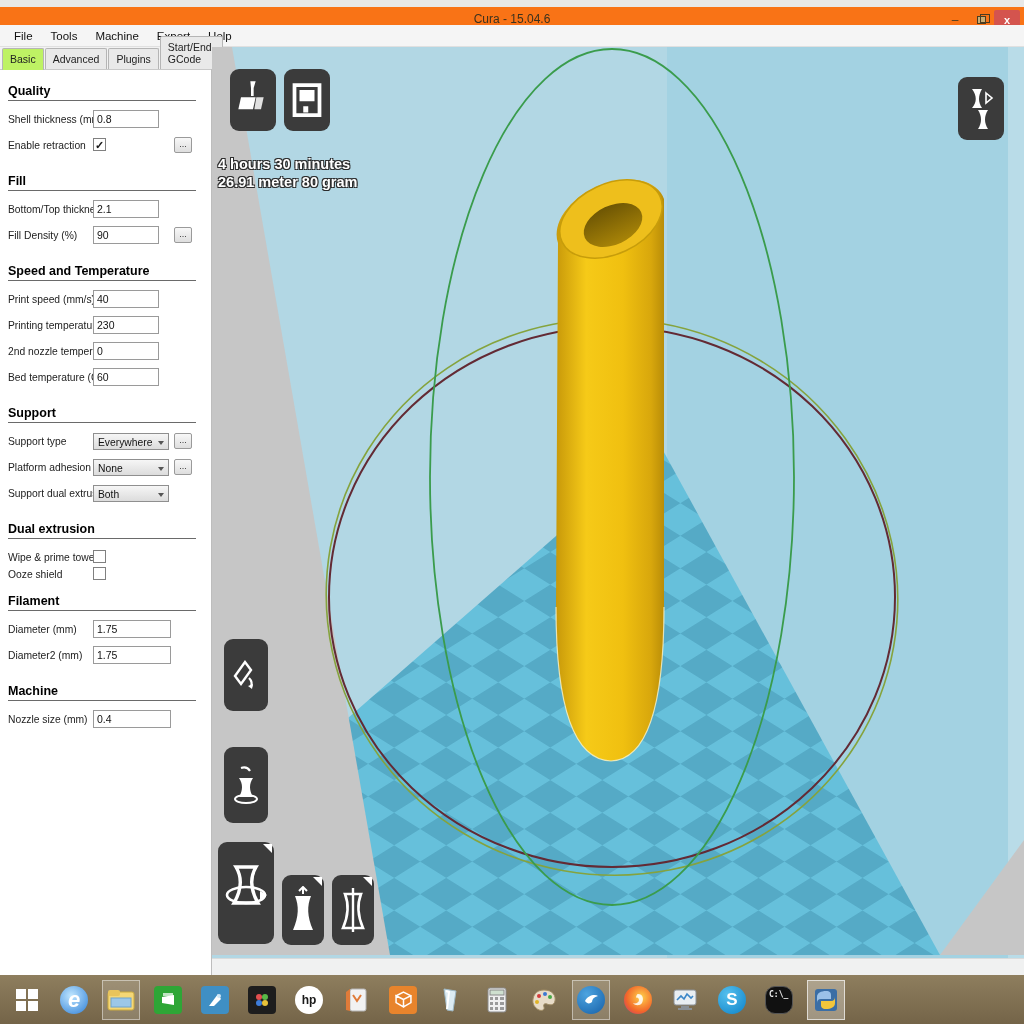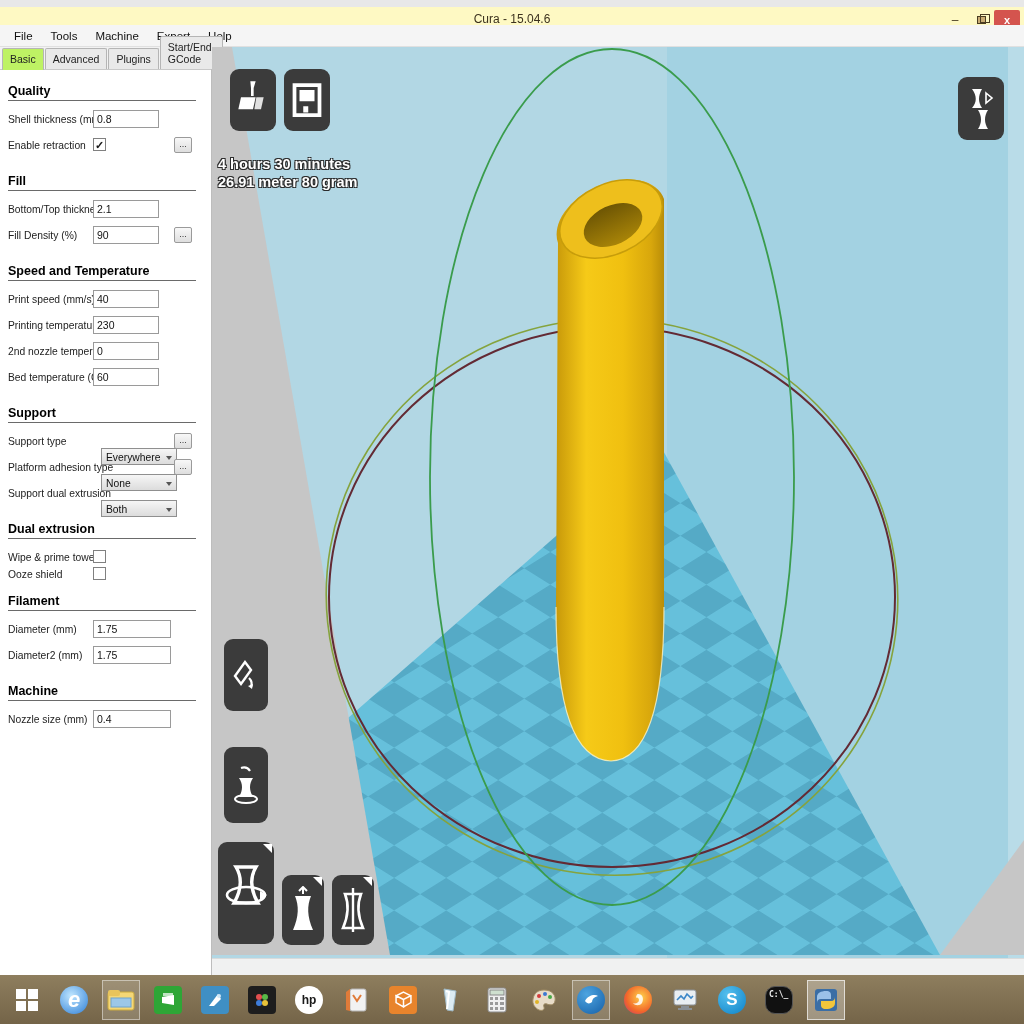--- a/index.html
+++ b/index.html
@@ -1,21 +1,21 @@
 <!DOCTYPE html>
 <html><head>
 <meta charset="utf-8">
 <style>
   * { margin:0; padding:0; box-sizing:border-box; }
   html,body { width:1024px; height:1024px; overflow:hidden;
     font-family:"Liberation Sans", sans-serif; background:#e8e8e8; }
 
   
   .titlebar { position:absolute; left:0; top:7px; width:1024px; height:25px;
-    background:#fef9c3; border-bottom:1px solid #a8905c;
+    background:#f97316; border-bottom:1px solid #a8905c;
     display:flex; align-items:center; justify-content:center; }
   .titlebar .title { font-size:12px; color:#3c321e; }
   .wincontrols { position:absolute; right:4px; top:0; height:25px; display:flex; align-items:center; }
   .winbtn { width:26px; height:19px; display:flex; align-items:center; justify-content:center;
     font-size:12px; color:#4a3d22; cursor:default; }
   .winbtn.close { background:#d4544e; color:#fff; border-radius:2px; font-weight:bold; font-size:11px; }
   .restore-glyph { width:9px; height:8px; border:1px solid #4a3d22; position:relative; background:#c9ac74; }
   .restore-glyph:before { content:""; position:absolute; left:2px; top:-3px; width:8px; height:7px;
     border:1px solid #4a3d22; }
 
@@ -37,23 +37,23 @@
   .section-rule { height:1px; background:#6a6a6a; margin-bottom:9px; width:188px; }
   .srow { position:relative; height:26px; }
   .srow .lbl { position:absolute; left:0; top:4px; font-size:10.3px; color:#222; white-space:nowrap; }
   .srow input { position:absolute; left:85px; top:0; width:66px; height:18px;
     border:1px solid #9a9a9a; font-size:10.5px; padding:1px 3px; font-family:"Liberation Sans",sans-serif; background:#fff; color:#111; }
   .srow input.wide { width:78px; }
   .morebtn { position:absolute; left:156px; top:1px; width:18px; height:16px;
     background:linear-gradient(#f8f8f8,#dedede); border:1px solid #9a9a9a; font-size:9px;
     color:#333; text-align:center; line-height:13px; border-radius:2px; }
   .morebtn.far { left:166px; }
-  .dropdown { position:absolute; left:85px; top:16px; width:76px; height:17px;
+  .dropdown { position:absolute; left:85px; top:1px; width:76px; height:17px;
     background:linear-gradient(#f6f6f6,#dcdcdc); border:1px solid #8f8f8f;
-    font-size:10.3px; color:#111; padding:3px 14px 0 4px;margin-left:8px; }
+    font-size:10.3px; color:#111; padding:3px 14px 0 4px; }
   .chev { position:absolute; right:4px; top:7px; width:0; height:0;
     border-left:3.5px solid transparent; border-right:3.5px solid transparent; border-top:4px solid #555; }
   .checkbox { position:absolute; left:85px; top:2px; width:13px; height:13px;
     border:1px solid #808080; background:#fff; font-size:11px; line-height:12px;
     text-align:center; color:#1a1a1a; font-weight:bold; }
   .srow.tight { height:17px; }
   .section-gap { height:12px; }
 
   
   .viewport { position:absolute; left:212px; top:47px; width:812px; height:928px;

